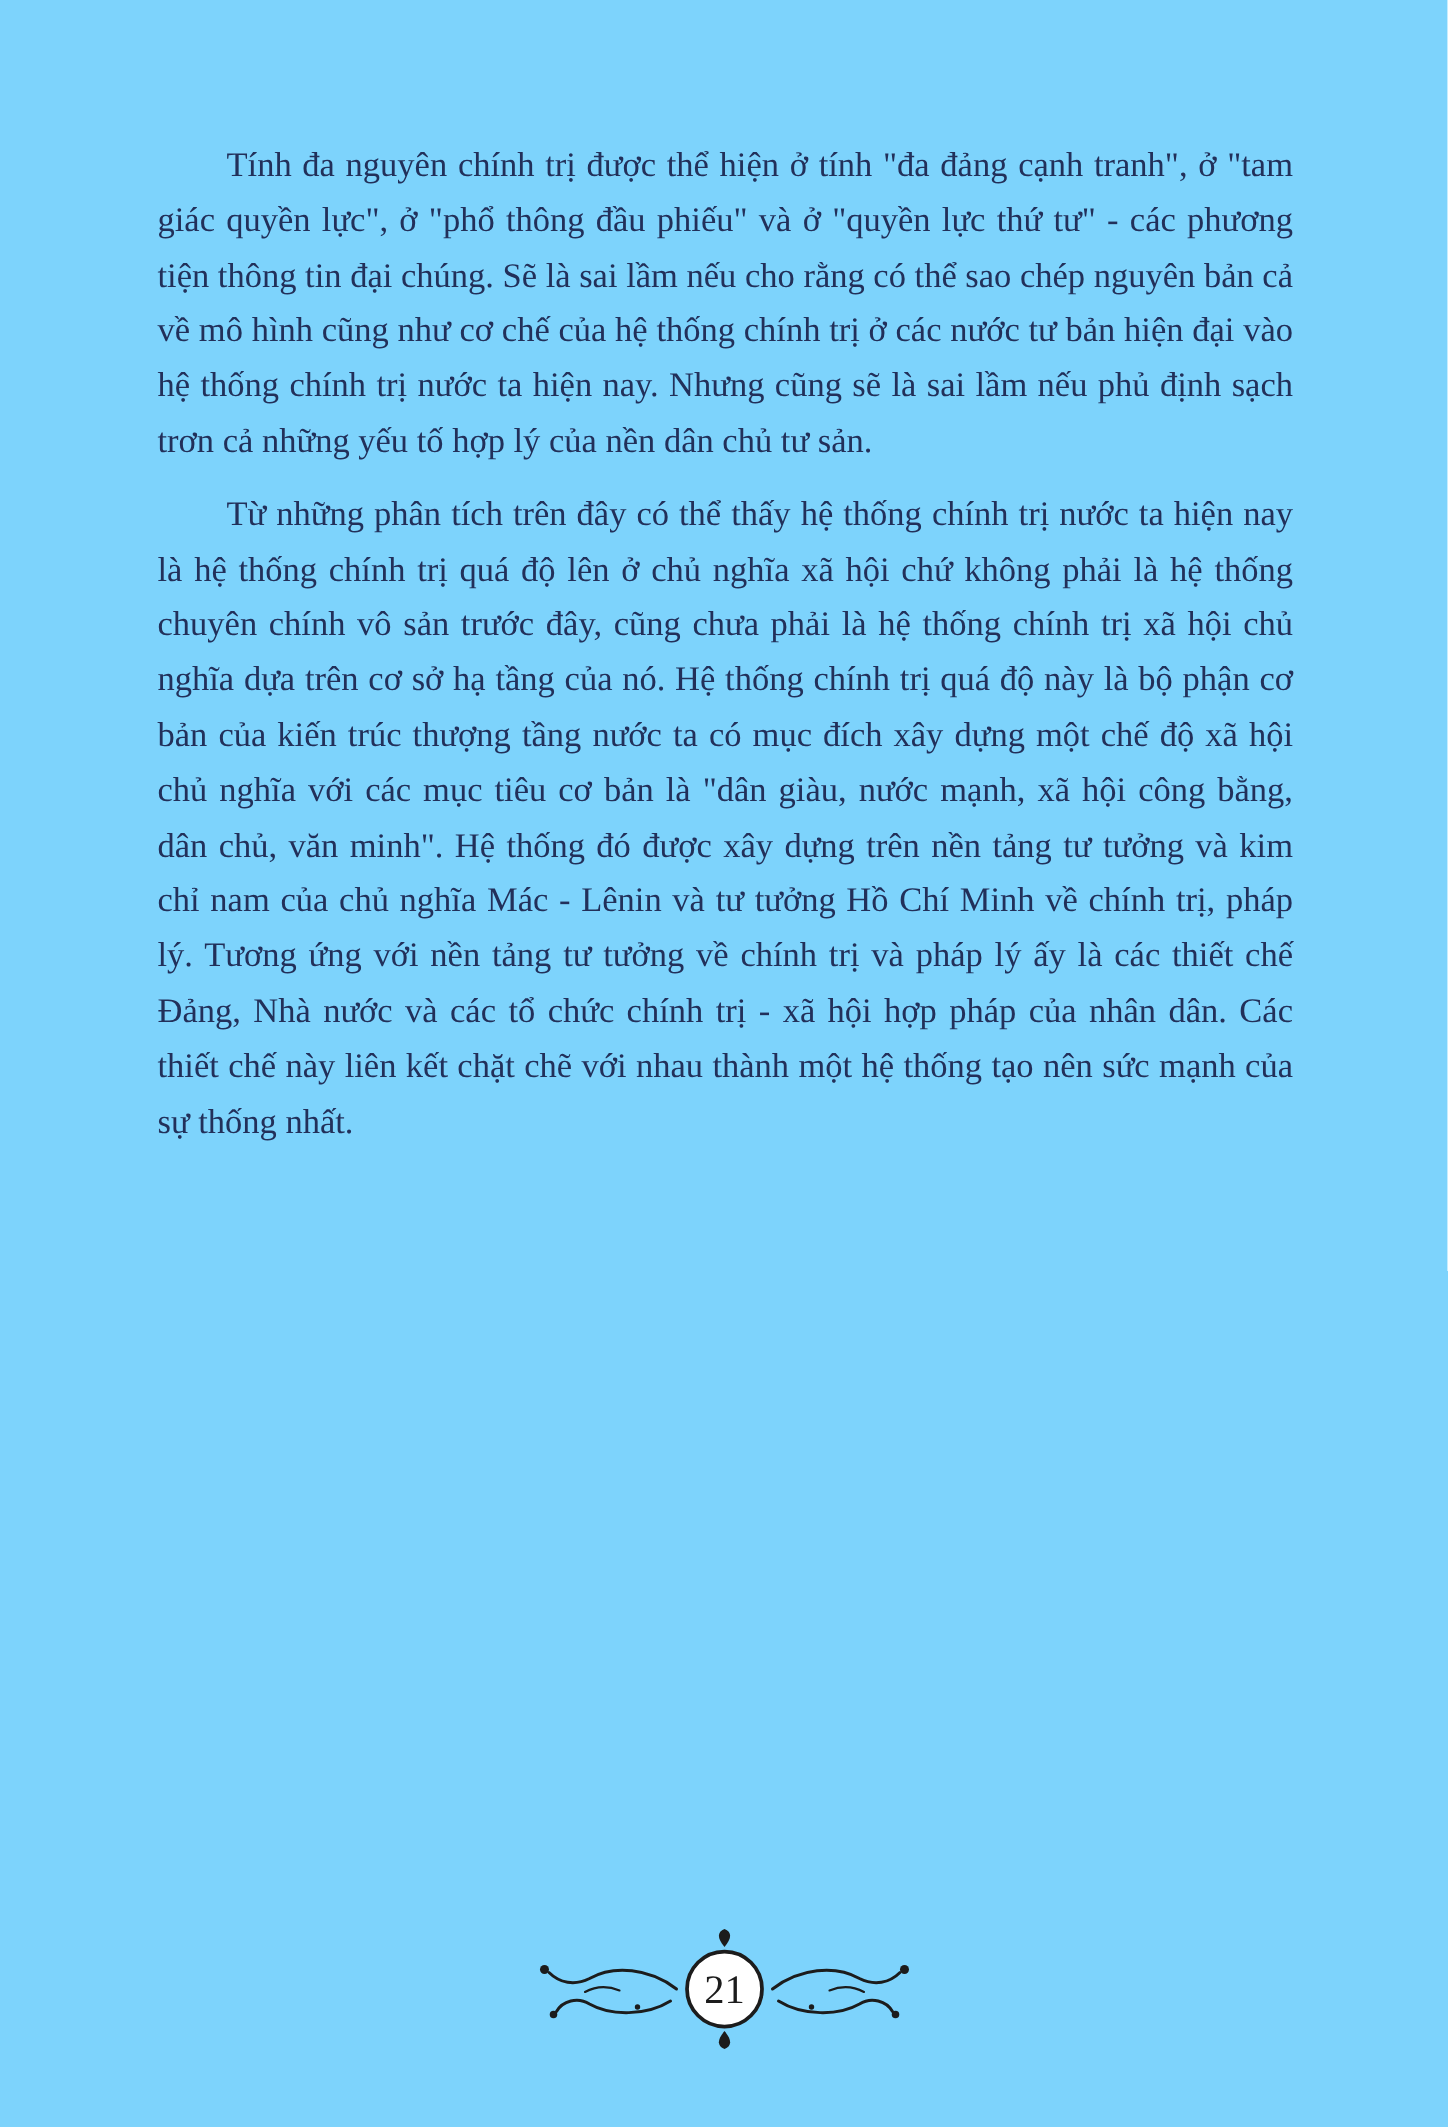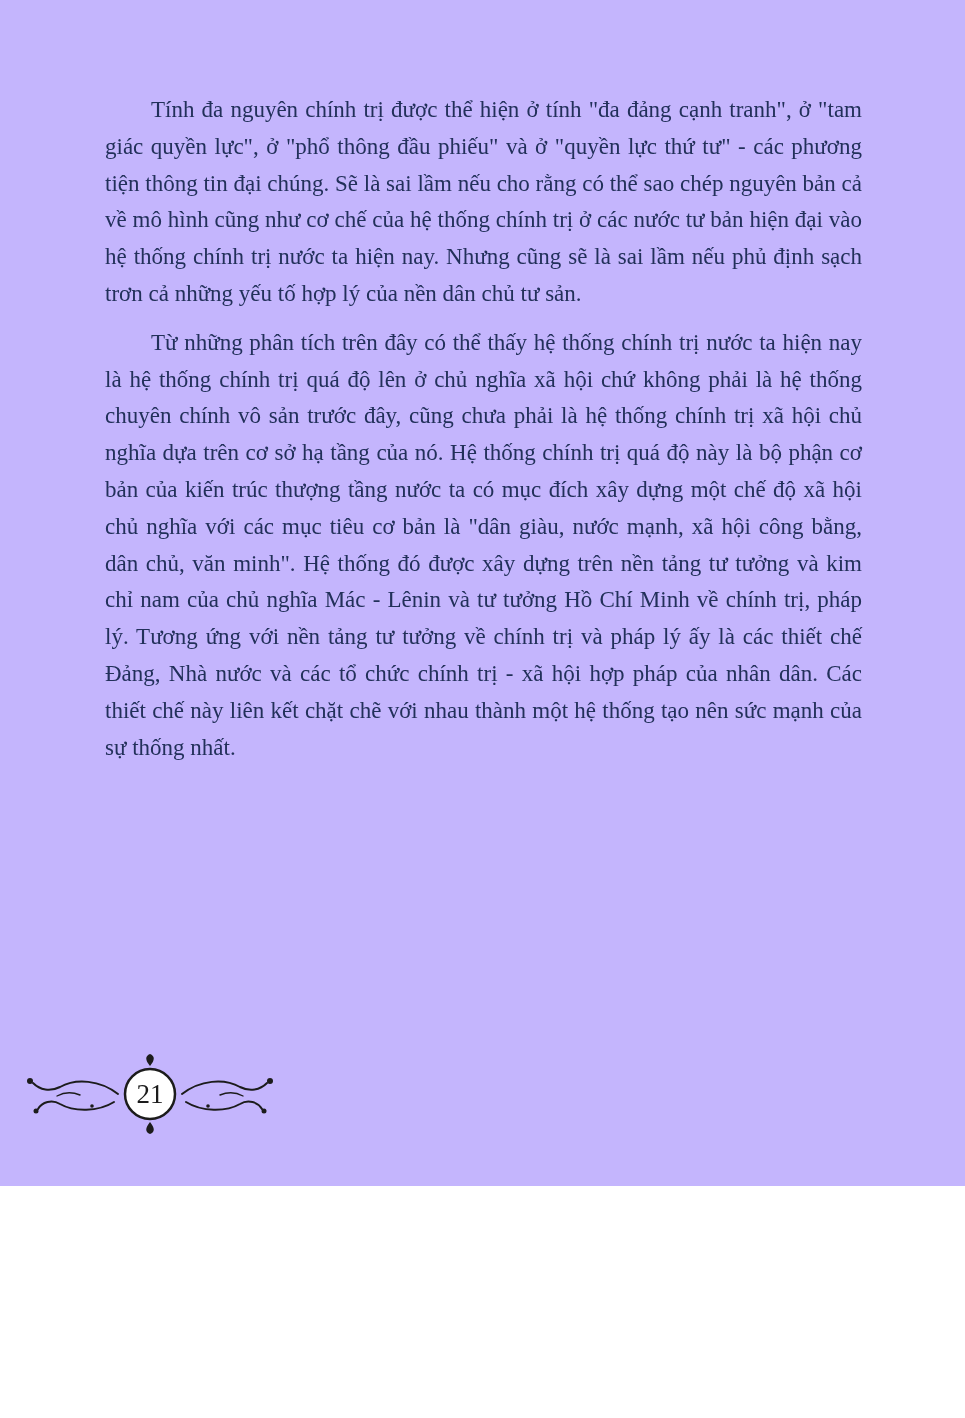--- a/index.html
+++ b/index.html
@@ -3,22 +3,22 @@
 <meta charset="utf-8">
 <style>
   html, body {
     margin: 0;
     padding: 0;
     background: #ffffff;
   }
   .page {
     position: relative;
     width: 965px;
-    height: 1186px;
-    background: #c4b5fd;
+    height: 1418px;
+    background: #7dd3fc;
     overflow: hidden;
     font-family: "Liberation Serif", serif;
   }
   .content {
     position: absolute;
     left: 105px;
     top: 92px;
     width: 757px;
     color: #22305a;
     font-size: 23px;
@@ -28,20 +28,21 @@
   .content p {
     margin: 0 0 12px 0;
     text-indent: 46px;
   }
   .footer {
     position: absolute;
     left: 0;
     right: 0;
     bottom: 52px;
     display: flex;
+    justify-content: center;
   }
   .ornament-svg text {
     font-family: "Liberation Serif", serif;
   }
 </style>
 </head>
 <body>
 
 <div class="page">
 

